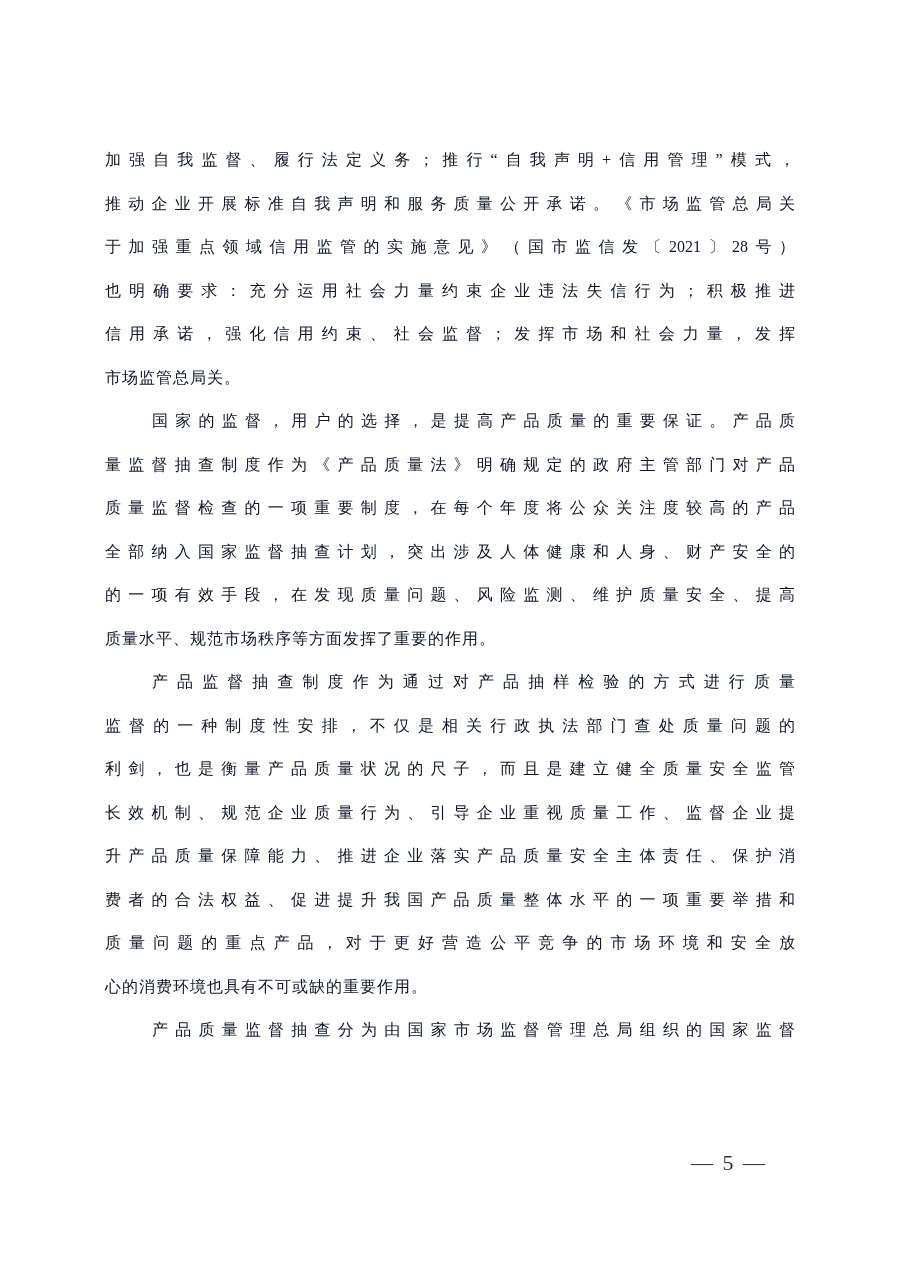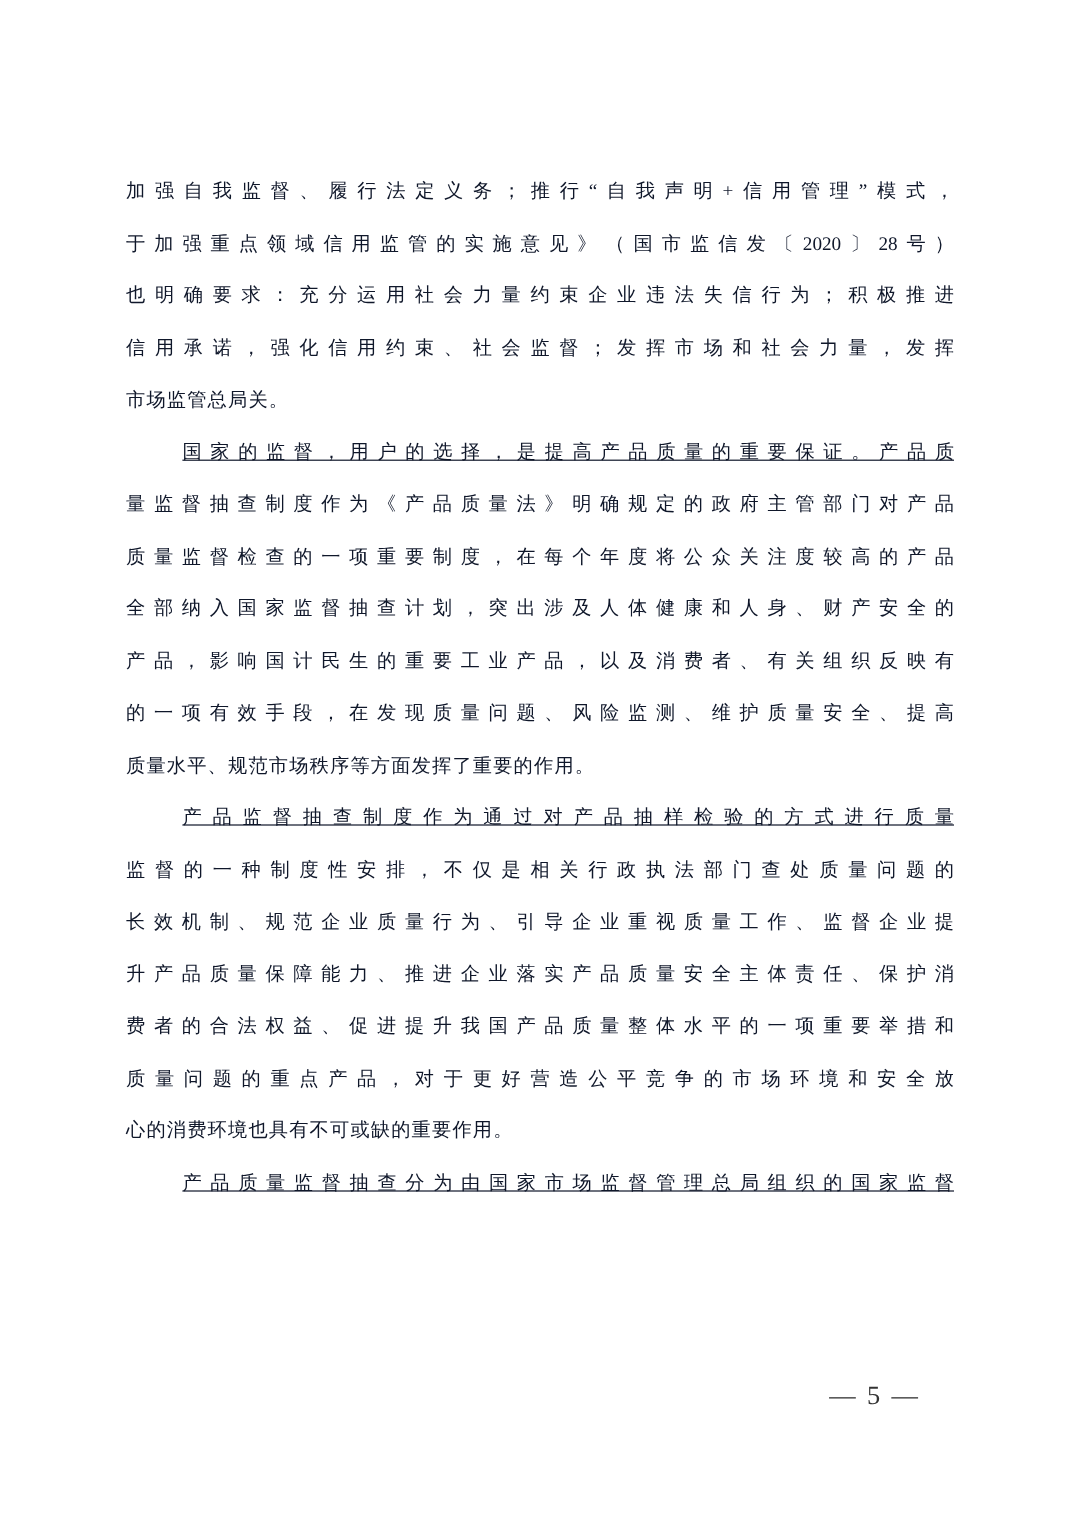--- a/index.html
+++ b/index.html
@@ -30,21 +30,20 @@
     line-height: 43.5px;
     font-size: 16px;
     color: #0f172a;
     white-space: nowrap;
     text-align: justify;
     text-align-last: justify;
     -moz-text-align-last: justify;
   }
   .line.indent {
     text-indent: 47px;
-    text-decoration: underline;
   }
   .line.end {
     text-align: left;
     text-align-last: left;
     -moz-text-align-last: left;
     letter-spacing: 1px;
   }
   .pagination {
     position: absolute;
     top: 1148px;
@@ -64,39 +63,40 @@
   }
 </style>
 </head>
 <body>
 
 <div class="page">
   <div class="content">
 
     <div class="para">
       <div class="line">加强自我监督、履行法定义务；推行“自我声明+信用管理”模式，</div>
-      <div class="line">于加强重点领域信用监管的实施意见》（国市监信发〔2020〕28号）</div>
+      <div class="line">推动企业开展标准自我声明和服务质量公开承诺。《市场监管总局关</div>
+      <div class="line">于加强重点领域信用监管的实施意见》（国市监信发〔2021〕28号）</div>
       <div class="line">也明确要求：充分运用社会力量约束企业违法失信行为；积极推进</div>
       <div class="line">信用承诺，强化信用约束、社会监督；发挥市场和社会力量，发挥</div>
       <div class="line end">市场监管总局关。</div>
     </div>
 
     <div class="para">
       <div class="line indent">国家的监督，用户的选择，是提高产品质量的重要保证。产品质</div>
       <div class="line">量监督抽查制度作为《产品质量法》明确规定的政府主管部门对产品</div>
       <div class="line">质量监督检查的一项重要制度，在每个年度将公众关注度较高的产品</div>
       <div class="line">全部纳入国家监督抽查计划，突出涉及人体健康和人身、财产安全的</div>
-      <div class="line">产品，影响国计民生的重要工业产品，以及消费者、有关组织反映有</div>
       <div class="line">的一项有效手段，在发现质量问题、风险监测、维护质量安全、提高</div>
       <div class="line end">质量水平、规范市场秩序等方面发挥了重要的作用。</div>
     </div>
 
     <div class="para">
       <div class="line indent">产品监督抽查制度作为通过对产品抽样检验的方式进行质量</div>
       <div class="line">监督的一种制度性安排，不仅是相关行政执法部门查处质量问题的</div>
+      <div class="line">利剑，也是衡量产品质量状况的尺子，而且是建立健全质量安全监管</div>
       <div class="line">长效机制、规范企业质量行为、引导企业重视质量工作、监督企业提</div>
       <div class="line">升产品质量保障能力、推进企业落实产品质量安全主体责任、保护消</div>
       <div class="line">费者的合法权益、促进提升我国产品质量整体水平的一项重要举措和</div>
       <div class="line">质量问题的重点产品，对于更好营造公平竞争的市场环境和安全放</div>
       <div class="line end">心的消费环境也具有不可或缺的重要作用。</div>
     </div>
 
     <div class="para">
       <div class="line indent">产品质量监督抽查分为由国家市场监督管理总局组织的国家监督</div>
     </div>

